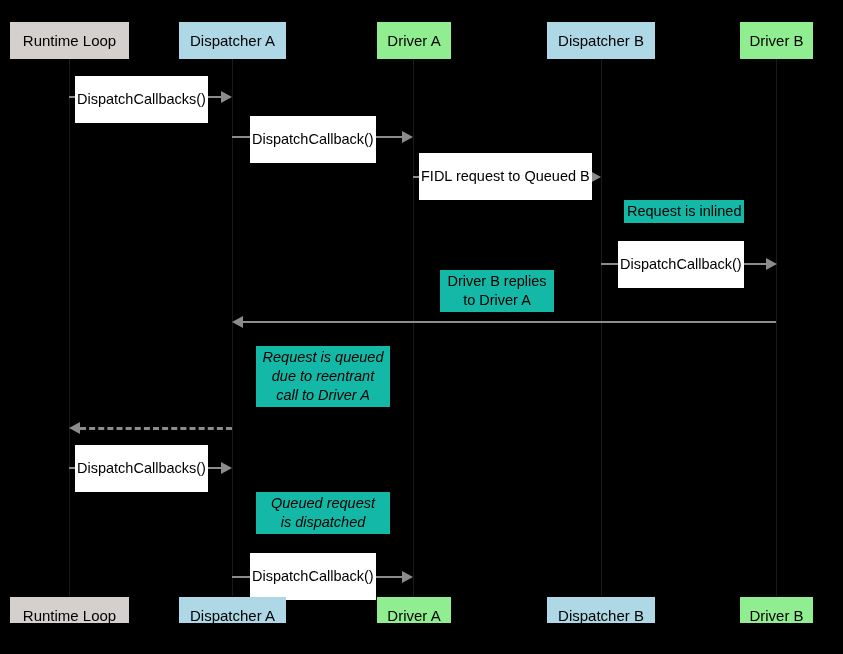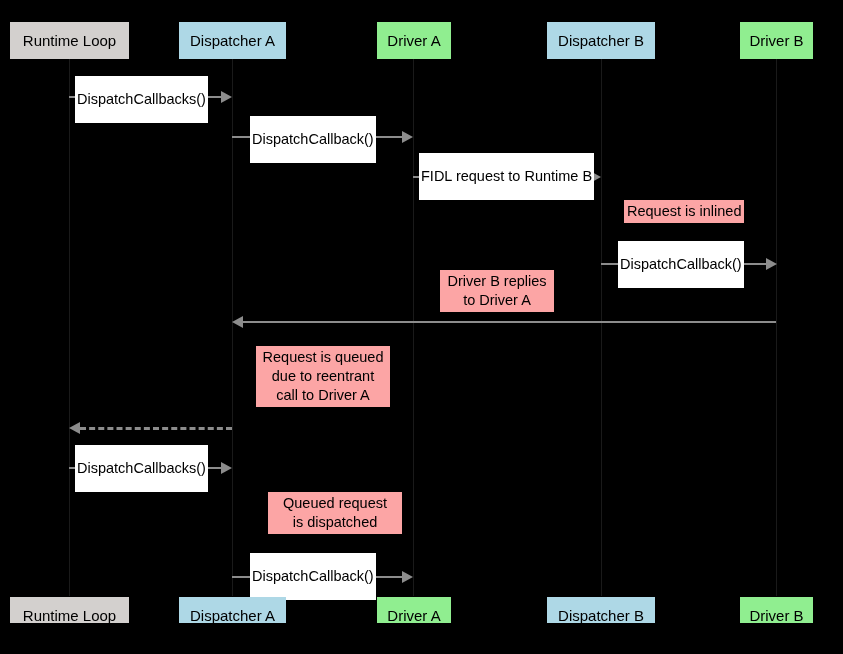--- a/index.html
+++ b/index.html
@@ -62,21 +62,21 @@
     background: #ffffff;
     color: #000000;
     font-size: 14.5px;
     line-height: 17px;
     padding: 15px 2px;
     white-space: pre;
     text-align: center;
   }
   .note-label {
     position: absolute;
-    background: #fca5a5;
+    background: #14b8a6;
     color: #000000;
     font-size: 14.5px;
     line-height: 19px;
     padding: 2px 3px;
     white-space: pre;
     text-align: center;
   }
 </style>
 </head>
 <body>
@@ -98,46 +98,46 @@
   <div class="msg-line" style="left:69px; top:96px; width:157px;"></div>
   <div class="arrowhead right" style="left:221px; top:91px;"></div>
   <div class="msg-label" style="left:75px; top:76px;">DispatchCallbacks()</div>
 
   <div class="msg-line" style="left:232px; top:136px; width:175px;"></div>
   <div class="arrowhead right" style="left:402px; top:131px;"></div>
   <div class="msg-label" style="left:250px; top:116px;">DispatchCallback()</div>
 
   <div class="msg-line" style="left:413px; top:176px; width:182px;"></div>
   <div class="arrowhead right" style="left:590px; top:171px;"></div>
-  <div class="msg-label" style="left:419px; top:153px;">FIDL request to Runtime B</div>
+  <div class="msg-label" style="left:419px; top:153px;">FIDL request to Queued B</div>
 
   <div class="note-label" style="left:624px; top:200px;">Request is inlined</div>
 
   <div class="msg-line" style="left:601px; top:263px; width:170px;"></div>
   <div class="arrowhead right" style="left:766px; top:258px;"></div>
   <div class="msg-label" style="left:618px; top:241px;">DispatchCallback()</div>
 
   <div class="note-label" style="left:440px; top:270px; width:108px;">Driver B replies
 to Driver A</div>
 
   <div class="msg-line" style="left:243px; top:321px; width:533px;"></div>
   <div class="arrowhead left" style="left:232px; top:316px;"></div>
 
-  <div class="note-label" style="left:256px; top:346px; width:128px;">Request is queued
+  <div class="note-label" style="left:256px; top:346px; width:128px;font-style:italic;">Request is queued
 due to reentrant
 call to Driver A</div>
 
   <div class="msg-line dashed" style="left:80px; top:427px; width:152px;"></div>
   <div class="arrowhead left" style="left:69px; top:422px;"></div>
 
   <div class="msg-line" style="left:69px; top:467px; width:157px;"></div>
   <div class="arrowhead right" style="left:221px; top:462px;"></div>
   <div class="msg-label" style="left:75px; top:445px;">DispatchCallbacks()</div>
 
-  <div class="note-label" style="left:268px; top:492px; width:128px;">Queued request
+  <div class="note-label" style="left:256px; top:492px; width:128px;font-style:italic;">Queued request
 is dispatched</div>
 
   <div class="msg-line" style="left:232px; top:576px; width:175px;"></div>
   <div class="arrowhead right" style="left:402px; top:571px;"></div>
   <div class="msg-label" style="left:250px; top:553px;">DispatchCallback()</div>
 
   <div class="actor-box" style="left:10px;  top:597px; width:119px; background:#d3d0ce;">Runtime Loop</div>
   <div class="actor-box" style="left:179px; top:597px; width:107px; background:#aed8e6;">Dispatcher A</div>
   <div class="actor-box" style="left:377px; top:597px; width:74px;  background:#90ee90;">Driver A</div>
   <div class="actor-box" style="left:547px; top:597px; width:108px; background:#aed8e6;">Dispatcher B</div>

